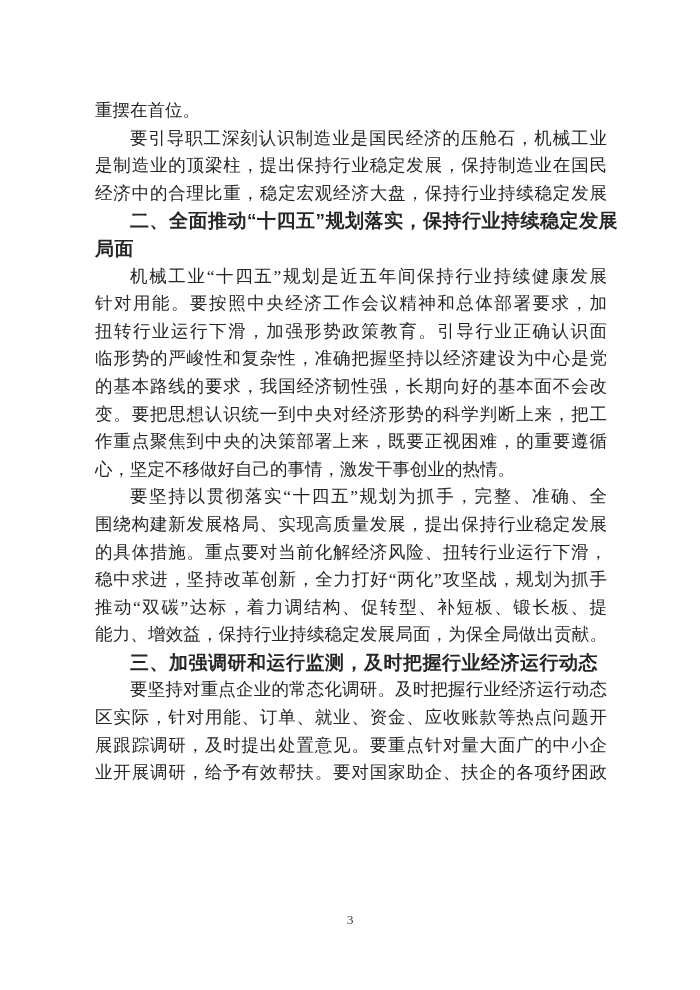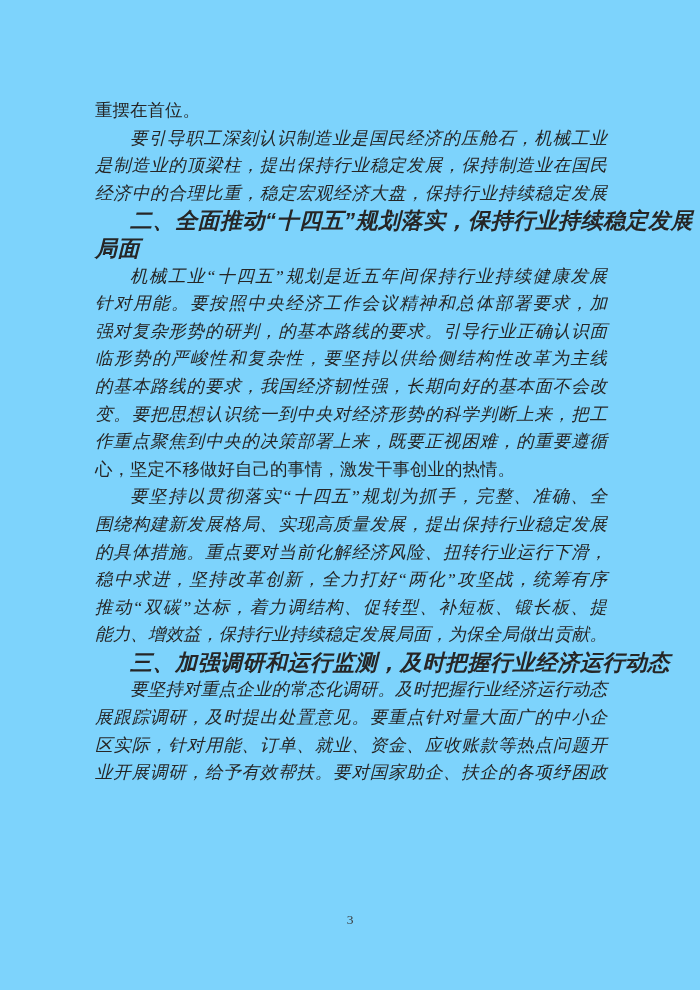--- a/index.html
+++ b/index.html
@@ -5,21 +5,21 @@
   html, body {
     margin: 0;
     padding: 0;
     background: #e8e8e8;
   }
   .page {
     position: relative;
     width: 700px;
     height: 990px;
     margin: 0 auto;
-    background: #7dd3fc;
+    background: #ffffff;
     overflow: hidden;
     font-family: "Liberation Serif", "DejaVu Serif", serif;
     color: #262626;
   }
   .text-column {
     position: absolute;
     left: 95px;
     top: 97px;
     width: 512px;
     font-size: 17.5px;
@@ -27,31 +27,29 @@
   .doc-line {
     height: 27.6px;
     line-height: 27.6px;
     white-space: nowrap;
     text-align: left;
   }
   
   .doc-line.fill {
     text-align: justify;
     text-align-last: justify;
-    font-style: italic;
   }
   .doc-line.indent {
     padding-left: 35px;
   }
   .doc-line.bold {
     font-weight: 700;
-    font-size: 22px;
+    font-size: 19px;
     font-family: "Liberation Sans", "DejaVu Sans", sans-serif;
     letter-spacing: 0.5px;
-    font-style: italic;
   }
   .page-number {
     position: absolute;
     top: 912px;
     left: 0;
     width: 700px;
     text-align: center;
     font-size: 13.5px;
     color: #3a3a3a;
   }
@@ -62,32 +60,32 @@
 <div class="page">
   <div class="text-column">
       <div class="doc-line">重摆在首位。</div>
       <div class="doc-line indent fill">要引导职工深刻认识制造业是国民经济的压舱石，机械工业</div>
       <div class="doc-line fill">是制造业的顶梁柱，提出保持行业稳定发展，保持制造业在国民</div>
       <div class="doc-line fill">经济中的合理比重，稳定宏观经济大盘，保持行业持续稳定发展</div>
       <div class="doc-line bold indent">二、全面推动“十四五”规划落实，保持行业持续稳定发展</div>
       <div class="doc-line bold">局面</div>
       <div class="doc-line indent fill">机械工业“十四五”规划是近五年间保持行业持续健康发展</div>
       <div class="doc-line fill">针对用能。要按照中央经济工作会议精神和总体部署要求，加</div>
-      <div class="doc-line fill">强对复杂形势的研判，的基本路线的要求。引导行业正确认识面</div>
-      <div class="doc-line fill">临形势的严峻性和复杂性，要坚持以供给侧结构性改革为主线</div>
+      <div class="doc-line fill">扭转行业运行下滑，加强形势政策教育。引导行业正确认识面</div>
+      <div class="doc-line fill">临形势的严峻性和复杂性，准确把握坚持以经济建设为中心是党</div>
       <div class="doc-line fill">的基本路线的要求，我国经济韧性强，长期向好的基本面不会改</div>
       <div class="doc-line fill">变。要把思想认识统一到中央对经济形势的科学判断上来，把工</div>
       <div class="doc-line fill">作重点聚焦到中央的决策部署上来，既要正视困难，的重要遵循</div>
       <div class="doc-line">心，坚定不移做好自己的事情，激发干事创业的热情。</div>
       <div class="doc-line indent fill">要坚持以贯彻落实“十四五”规划为抓手，完整、准确、全</div>
       <div class="doc-line fill">围绕构建新发展格局、实现高质量发展，提出保持行业稳定发展</div>
       <div class="doc-line fill">的具体措施。重点要对当前化解经济风险、扭转行业运行下滑，</div>
-      <div class="doc-line fill">稳中求进，坚持改革创新，全力打好“两化”攻坚战，统筹有序</div>
+      <div class="doc-line fill">稳中求进，坚持改革创新，全力打好“两化”攻坚战，规划为抓手</div>
       <div class="doc-line fill">推动“双碳”达标，着力调结构、促转型、补短板、锻长板、提</div>
       <div class="doc-line fill">能力、增效益，保持行业持续稳定发展局面，为保全局做出贡献。</div>
       <div class="doc-line bold indent">三、加强调研和运行监测，及时把握行业经济运行动态</div>
       <div class="doc-line indent fill">要坚持对重点企业的常态化调研。及时把握行业经济运行动态</div>
+      <div class="doc-line fill">区实际，针对用能、订单、就业、资金、应收账款等热点问题开</div>
       <div class="doc-line fill">展跟踪调研，及时提出处置意见。要重点针对量大面广的中小企</div>
-      <div class="doc-line fill">区实际，针对用能、订单、就业、资金、应收账款等热点问题开</div>
       <div class="doc-line fill">业开展调研，给予有效帮扶。要对国家助企、扶企的各项纾困政</div>
     </div>
   <div class="page-number">3</div>
 </div>
 
 </body></html>

